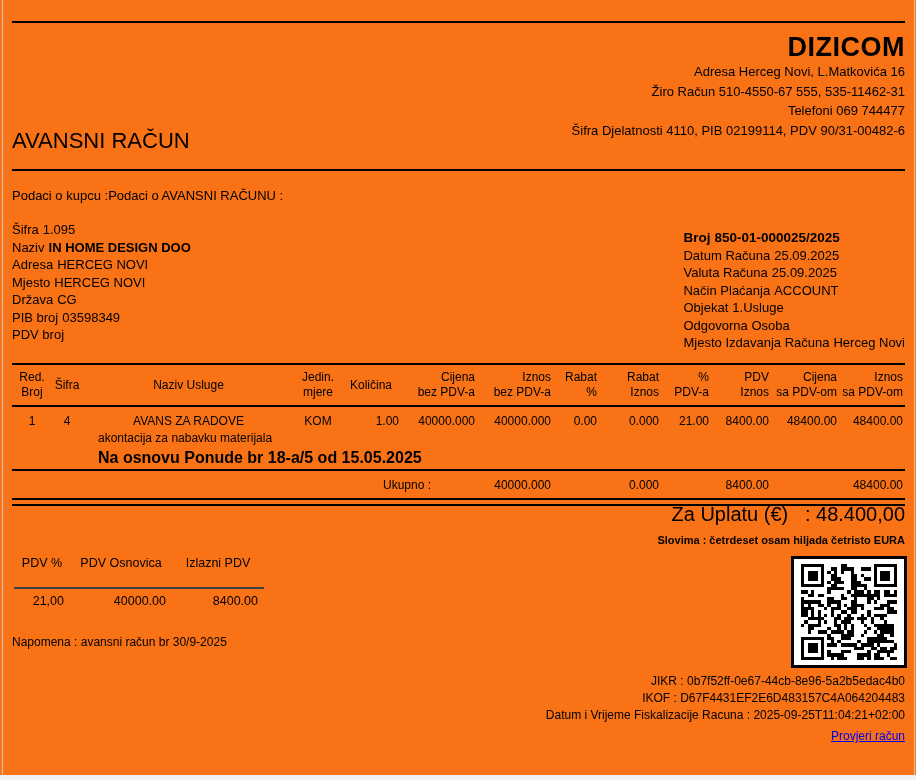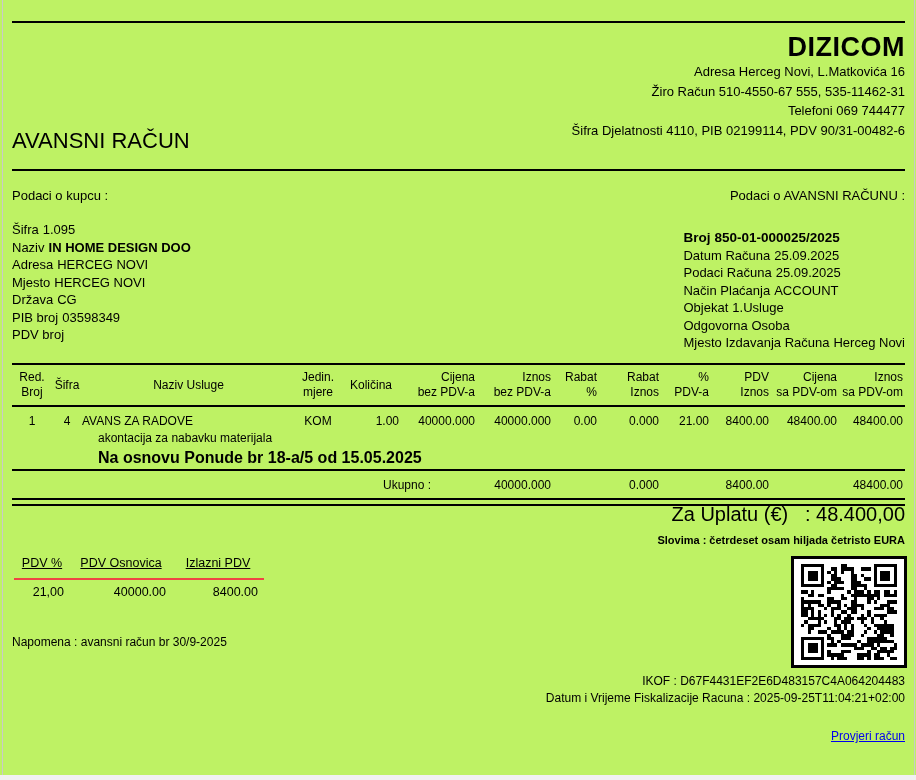--- a/index.html
+++ b/index.html
@@ -1,63 +1,63 @@
 <!DOCTYPE html>
 <html><head>
 <meta charset="utf-8">
 <style>
   html,body{margin:0;padding:0;background:#fff;}
   body{font-family:"Liberation Sans",sans-serif;color:#000;}
-  .page{position:relative;width:916px;height:780px;background:#bef264;overflow:hidden;}
+  .page{position:relative;width:916px;height:780px;background:#f97316;overflow:hidden;}
   .edge-left{position:absolute;left:2px;top:0;bottom:5px;width:1px;background:#c9c9c9;}
   .edge-right{position:absolute;right:1px;top:0;bottom:5px;width:1px;background:#c9c9c9;}
   .edge-bottom{position:absolute;left:0;right:0;bottom:0;height:5px;background:#f1f1f1;}
   .rule{position:absolute;left:12px;right:11px;height:2px;background:#000;}
   .top-rule{top:21px;}
   .rule2{top:169px;}
   
   .company{position:absolute;top:32px;right:11px;text-align:right;}
   .company-name{font-size:27px;font-weight:bold;line-height:30px;letter-spacing:.5px;}
   .company-line{font-size:13px;line-height:19.5px;white-space:pre-wrap;}
   .doc-title{position:absolute;left:12px;top:128px;font-size:22px;font-weight:normal;}
   
-  .section-labels{position:absolute;left:12px;right:11px;top:188px;display:flex;justify-content:space-between;font-size:13px;}
+  .section-labels{position:absolute;left:12px;right:11px;top:188px;display:flex;font-size:13px;}
   
   .customer-block{position:absolute;left:12px;top:221px;}
   .invoice-block{position:absolute;right:11px;top:229px;}
   .info-line{font-size:13px;line-height:17.5px;white-space:pre-wrap;}
   .info-line .val{margin-left:4px;}
   .info-line span:empty{display:none;}
   .bold{font-weight:bold;}
   .broj-line{font-size:13.5px;font-weight:bold;}
   
   .items{position:absolute;left:12px;right:11px;top:363px;}
   .items-grid{display:grid;grid-template-columns:40px 30px 1fr 46px 60px 76px 76px 46px 62px 50px 60px 68px 66px;font-size:12px;}
   .hrule{height:2px;background:#000;}
   .h{display:flex;flex-direction:column;justify-content:center;height:40px;line-height:15px;}
   .h span:empty{display:none;}
   .ac{align-items:center;text-align:center;}
   .ae{align-items:flex-end;text-align:right;padding-right:2px;}
   .as{align-items:center;text-align:left;}
   .cell{padding-top:7px;line-height:14px;}
   .tc{text-align:center;}
   .tr{text-align:right;padding-right:2px;}
-  .tl{text-align:left;}
+  .tl{text-align:center;}
   .desc-line{font-size:12px;margin:3px 0 0 86px;line-height:14px;}
   .note-line{font-size:16px;margin:6px 0 4px 86px;line-height:14px;font-weight:bold;}
   .tot-grid{display:grid;grid-template-columns:40px 30px 1fr 46px 60px 76px 76px 46px 62px 50px 60px 68px 66px;font-size:12px;padding:7px 0 6px 0;}
   .tot-label{grid-column:1/7;text-align:right;padding-right:46px;}
   .g7{grid-column:7;}.g9{grid-column:9;}.g11{grid-column:11;}.g13{grid-column:13;}
   .dbl{height:4px;border-top:2px solid #000;border-bottom:2px solid #000;}
   
   .payment{position:absolute;right:11px;top:503px;font-size:20px;white-space:pre-wrap;}
   .slovima{position:absolute;right:11px;top:534px;font-size:11px;font-weight:600;}
   
   .vat{position:absolute;left:14px;top:556px;width:250px;font-size:12.5px;}
-  .vat-head{display:grid;grid-template-columns:56px 102px 92px;padding-bottom:8px;border-bottom:2px solid #ef4444;text-decoration:underline;}
+  .vat-head{display:grid;grid-template-columns:56px 102px 92px;padding-bottom:17px;border-bottom:2px solid #404040;}
   .vat-head div{text-align:center;}
   .vat-row{display:grid;grid-template-columns:56px 102px 92px;padding-top:5px;}
   .vat-row div{text-align:right;padding-right:6px;}
   
   .qr-box{position:absolute;right:9px;top:556px;width:110px;height:106px;border:3px solid #000;background:#fff;display:flex;align-items:center;justify-content:center;}
   .qr-box svg{width:96px;height:96px;}
   
   .napomena{position:absolute;left:12px;top:635px;font-size:12px;text-align:right;}
   
   .fiscal{position:absolute;right:11px;top:673px;text-align:right;font-size:12px;line-height:17px;}
@@ -96,21 +96,21 @@
     <div class="info-line"><span>Adresa</span><span class="val">HERCEG NOVI</span></div>
     <div class="info-line"><span>Mjesto</span><span class="val">HERCEG NOVI</span></div>
     <div class="info-line"><span>Država</span><span class="val">CG</span></div>
     <div class="info-line"><span>PIB broj</span><span class="val">03598349</span></div>
     <div class="info-line"><span>PDV broj</span></div>
   </div>
 
   <div class="invoice-block">
     <div class="info-line broj-line"><span>Broj</span><span class="val">850-01-000025/2025</span></div>
     <div class="info-line"><span>Datum Računa</span><span class="val">25.09.2025</span></div>
-    <div class="info-line"><span>Podaci Računa</span><span class="val">25.09.2025</span></div>
+    <div class="info-line"><span>Valuta Računa</span><span class="val">25.09.2025</span></div>
     <div class="info-line"><span>Način Plaćanja</span><span class="val">ACCOUNT</span></div>
     <div class="info-line"><span>Objekat</span><span class="val">1.Usluge</span></div>
     <div class="info-line"><span>Odgovorna Osoba</span></div>
     <div class="info-line"><span>Mjesto Izdavanja Računa</span><span class="val">Herceg Novi</span></div>
   </div>
 
   <div class="items">
     <div class="hrule"></div>
     <div class="items-grid">
       <div class="h ac">
@@ -544,18 +544,19 @@
         <rect x="24" y="2" width="3" height="3" fill="#000"></rect>
         <rect x="0" y="22" width="7" height="7" fill="#000"></rect>
         <rect x="1" y="23" width="5" height="5" fill="#fff"></rect>
         <rect x="2" y="24" width="3" height="3" fill="#000"></rect>
       </svg>
   </div>
 
   <div class="napomena">Napomena : avansni račun br 30/9-2025</div>
 
   <div class="fiscal">
+    <div>JIKR : 0b7f52ff-0e67-44cb-8e96-5a2b5edac4b0</div>
     <div>IKOF : D67F4431EF2E6D483157C4A064204483</div>
     <div>Datum i Vrijeme Fiskalizacije Racuna : 2025-09-25T11:04:21+02:00</div>
   </div>
 
   <a class="verify-link" href="#">Provjeri račun</a>
 </div>
 
 </body></html>

